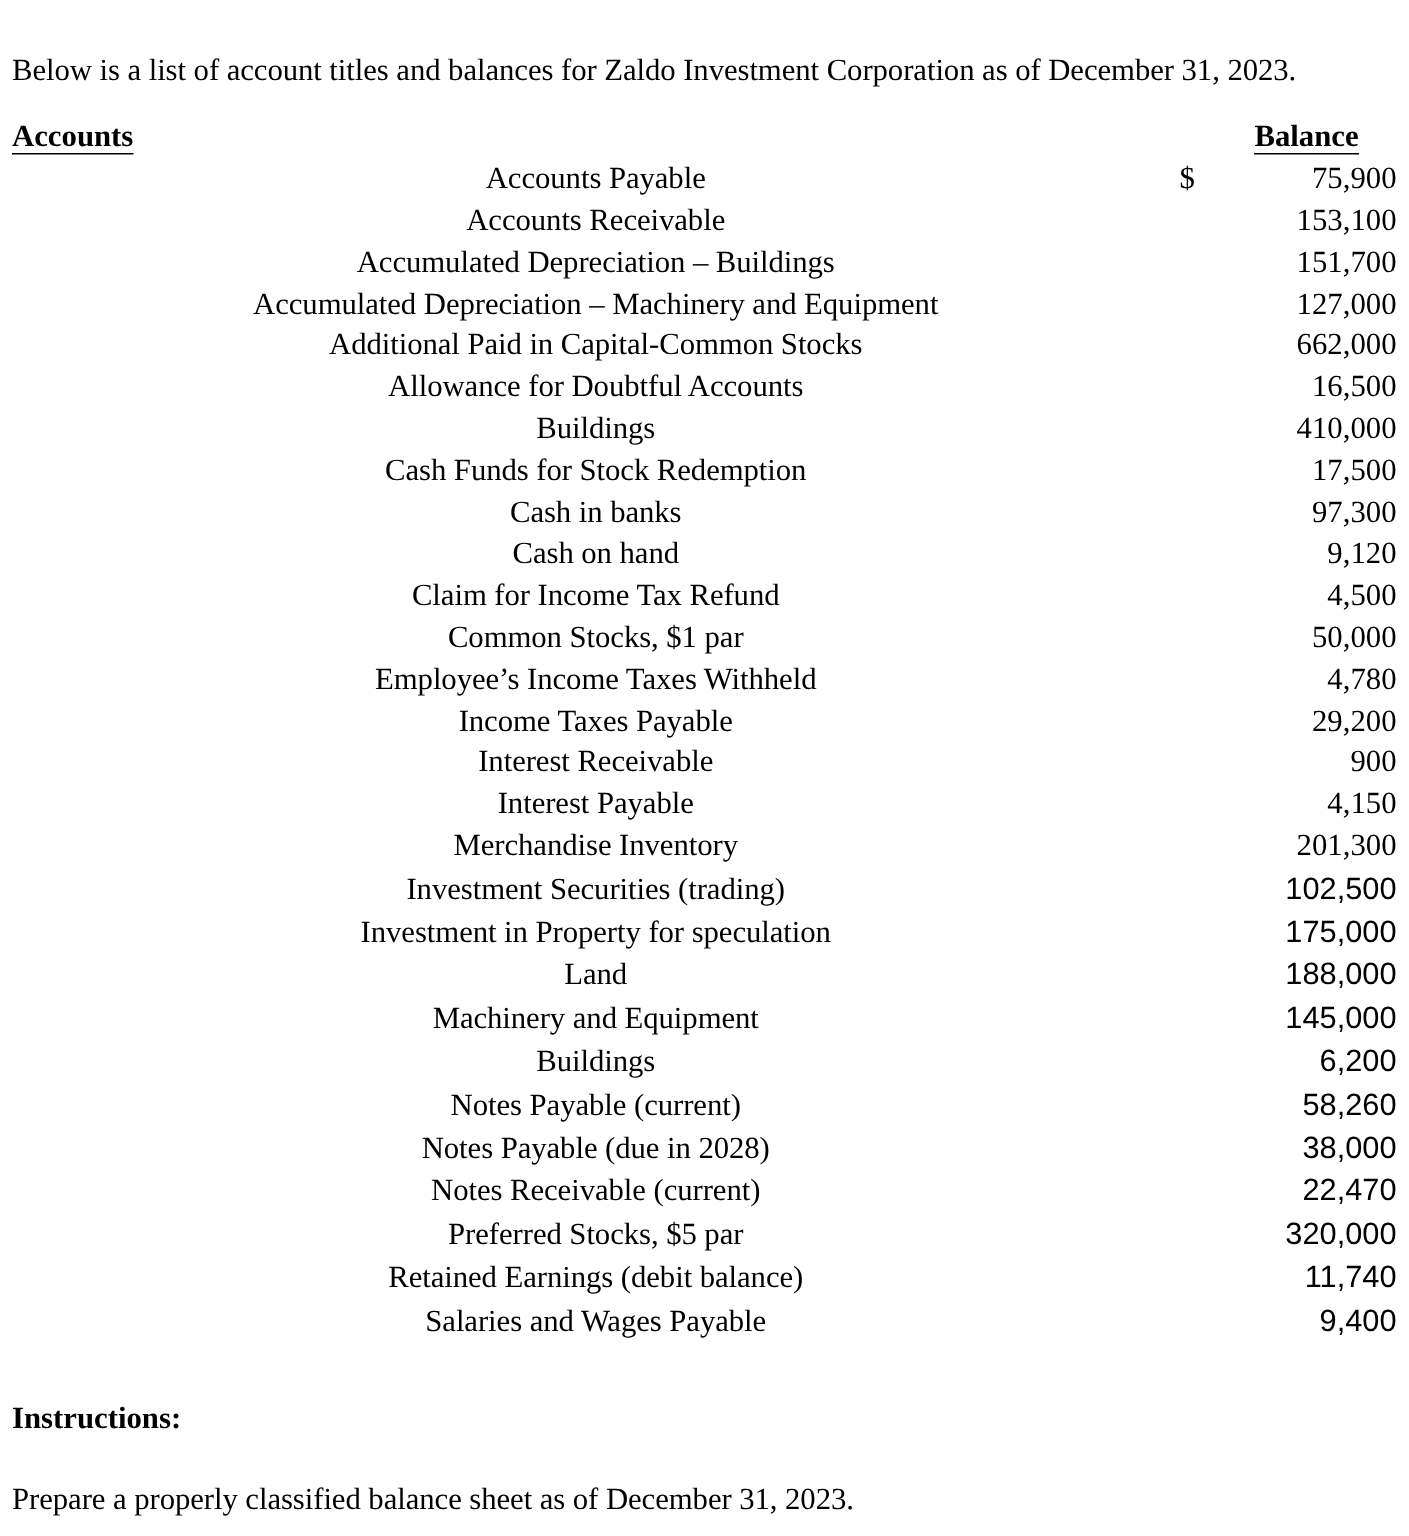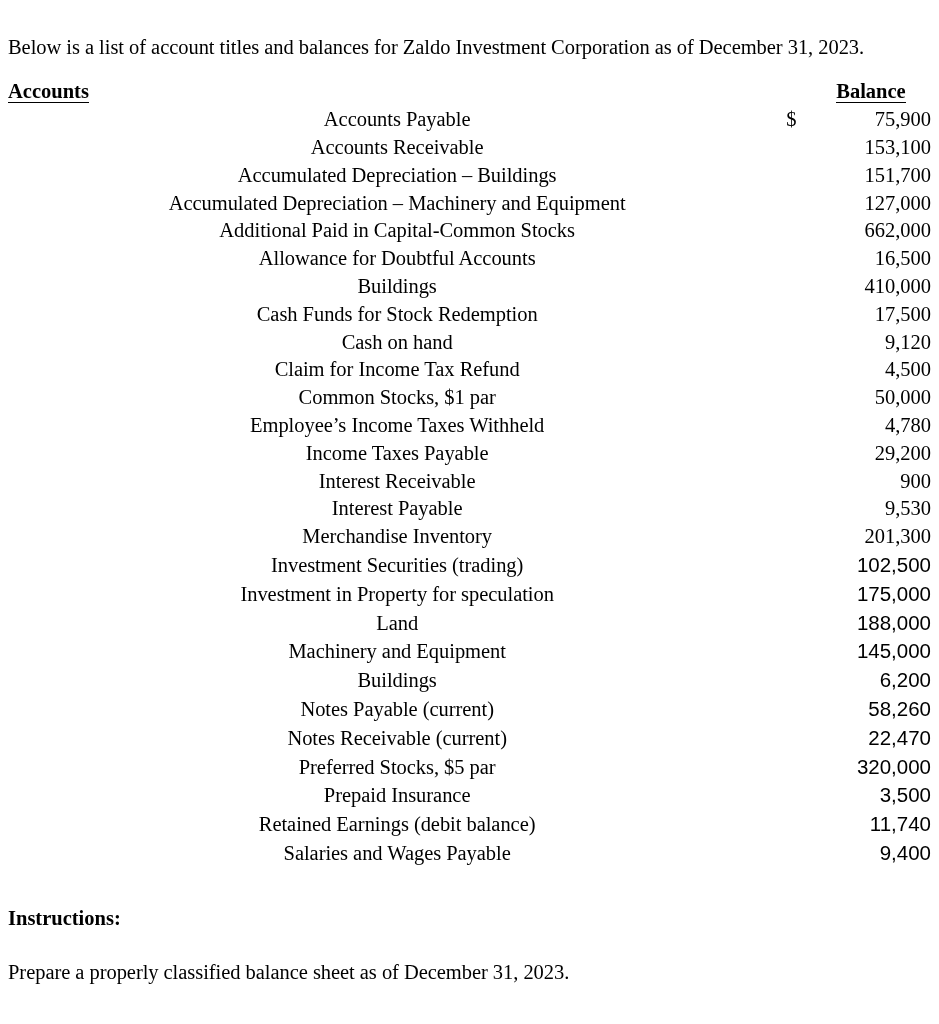--- a/index.html
+++ b/index.html
@@ -168,20 +168,25 @@
           <td class="acct-name">Buildings</td>
           <td class="cur-sym"></td>
           <td class="bal-val bal-serif">410,000</td>
         </tr>
         <tr class="row">
           <td class="acct-name">Cash Funds for Stock Redemption</td>
           <td class="cur-sym"></td>
           <td class="bal-val bal-serif">17,500</td>
         </tr>
         <tr class="row">
+          <td class="acct-name">Cash in banks</td>
+          <td class="cur-sym"></td>
+          <td class="bal-val bal-serif">97,300</td>
+        </tr>
+        <tr class="row">
           <td class="acct-name">Cash on hand</td>
           <td class="cur-sym"></td>
           <td class="bal-val bal-serif">9,120</td>
         </tr>
         <tr class="row">
           <td class="acct-name">Claim for Income Tax Refund</td>
           <td class="cur-sym"></td>
           <td class="bal-val bal-serif">4,500</td>
         </tr>
         <tr class="row">
@@ -200,21 +205,21 @@
           <td class="bal-val bal-serif">29,200</td>
         </tr>
         <tr class="row">
           <td class="acct-name">Interest Receivable</td>
           <td class="cur-sym"></td>
           <td class="bal-val bal-serif">900</td>
         </tr>
         <tr class="row">
           <td class="acct-name">Interest Payable</td>
           <td class="cur-sym"></td>
-          <td class="bal-val bal-serif">9,530</td>
+          <td class="bal-val bal-serif">4,150</td>
         </tr>
         <tr class="row">
           <td class="acct-name">Merchandise Inventory</td>
           <td class="cur-sym"></td>
           <td class="bal-val bal-serif">201,300</td>
         </tr>
         <tr class="row">
           <td class="acct-name">Investment Securities (trading)</td>
           <td class="cur-sym"></td>
           <td class="bal-val bal-sans">102,500</td>
@@ -238,33 +243,33 @@
           <td class="acct-name">Buildings</td>
           <td class="cur-sym"></td>
           <td class="bal-val bal-sans">6,200</td>
         </tr>
         <tr class="row">
           <td class="acct-name">Notes Payable (current)</td>
           <td class="cur-sym"></td>
           <td class="bal-val bal-sans">58,260</td>
         </tr>
         <tr class="row">
+          <td class="acct-name">Notes Payable (due in 2028)</td>
+          <td class="cur-sym"></td>
+          <td class="bal-val bal-sans">38,000</td>
+        </tr>
+        <tr class="row">
           <td class="acct-name">Notes Receivable (current)</td>
           <td class="cur-sym"></td>
           <td class="bal-val bal-sans">22,470</td>
         </tr>
         <tr class="row">
           <td class="acct-name">Preferred Stocks, $5 par</td>
           <td class="cur-sym"></td>
           <td class="bal-val bal-sans">320,000</td>
-        </tr>
-        <tr class="row">
-          <td class="acct-name">Prepaid Insurance</td>
-          <td class="cur-sym"></td>
-          <td class="bal-val bal-sans">3,500</td>
         </tr>
         <tr class="row">
           <td class="acct-name">Retained Earnings (debit balance)</td>
           <td class="cur-sym"></td>
           <td class="bal-val bal-sans">11,740</td>
         </tr>
         <tr class="row">
           <td class="acct-name">Salaries and Wages Payable</td>
           <td class="cur-sym"></td>
           <td class="bal-val bal-sans">9,400</td>

